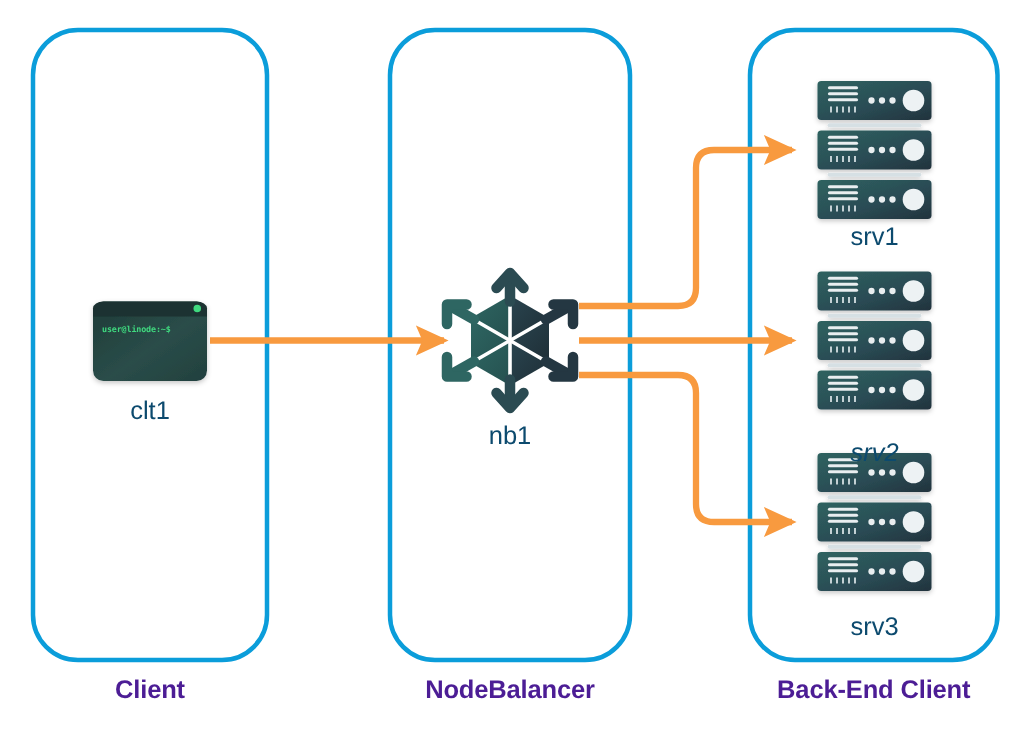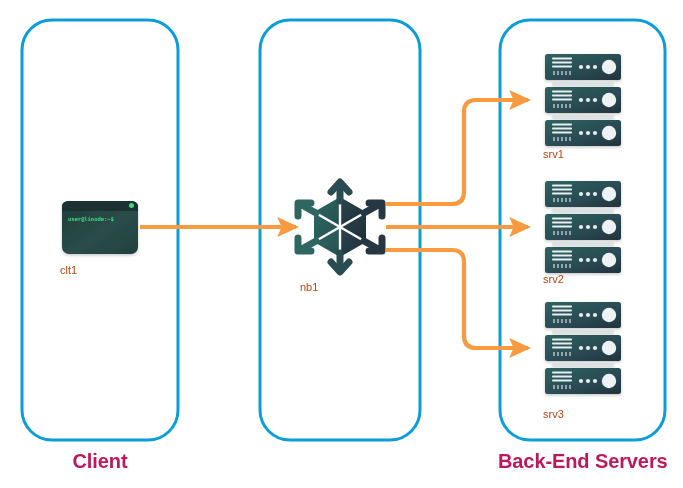--- a/index.html
+++ b/index.html
@@ -10,34 +10,34 @@
     overflow:hidden;
     position:relative;
   }
   #stage{position:absolute;left:0;top:0;width:683px;height:488px;}
   svg.layer{position:absolute;left:0;top:0;width:683px;height:488px;overflow:visible;}
   #panels{z-index:1;}
   #wires{z-index:2;}
   #icons{z-index:3;}
   .zone-label{
     position:absolute;
-    font-size:20px;
+    font-size:17px;
     font-weight:bold;
-    color:#be185d;
+    color:#4c1d95;
     text-align:center;
     letter-spacing:-0.1px;
     white-space:nowrap;
     z-index:4;
   }
   .node-label{
     position:absolute;
-    font-size:11px;
+    font-size:17px;
     font-weight:normal;
-    color:#c2410c;
-    text-align:left;
+    color:#0c4a6e;
+    text-align:center;
     white-space:nowrap;
     z-index:4;
   }
   .term-text{
     font-family:"DejaVu Sans Mono","Liberation Mono",monospace;
     font-size:5.6px;
     font-weight:bold;
     letter-spacing:-0.1px;
   }
 </style>
@@ -320,19 +320,20 @@
           <line x1="-30" y1="-16.5" x2="30" y2="-16.5"></line>
           <line x1="-30" y1="16.5" x2="30" y2="16.5"></line>
         </g>
       </g>
     </g>
   </svg>
 
   <div class="node-label" style="left:60px;top:264px;width:80px;">clt1</div>
   <div class="node-label" style="left:300px;top:281px;width:80px;">nb1</div>
   <div class="node-label" style="left:543px;top:148px;width:80px;">srv1</div>
-  <div class="node-label" style="left:543px;top:273px;width:80px;">srv2</div>
+  <div class="node-label" style="left:543px;top:292px;width:80px;font-style:italic;">srv2</div>
   <div class="node-label" style="left:543px;top:408px;width:80px;">srv3</div>
 
   <div class="zone-label" style="left:22px;top:450px;width:156px;">Client</div>
-  <div class="zone-label" style="left:498px;top:450px;width:169px;">Back-End Servers</div>
+  <div class="zone-label" style="left:258px;top:450px;width:164px;">NodeBalancer</div>
+  <div class="zone-label" style="left:498px;top:450px;width:169px;">Back-End Client</div>
 
 </div>
 
 </body></html>

